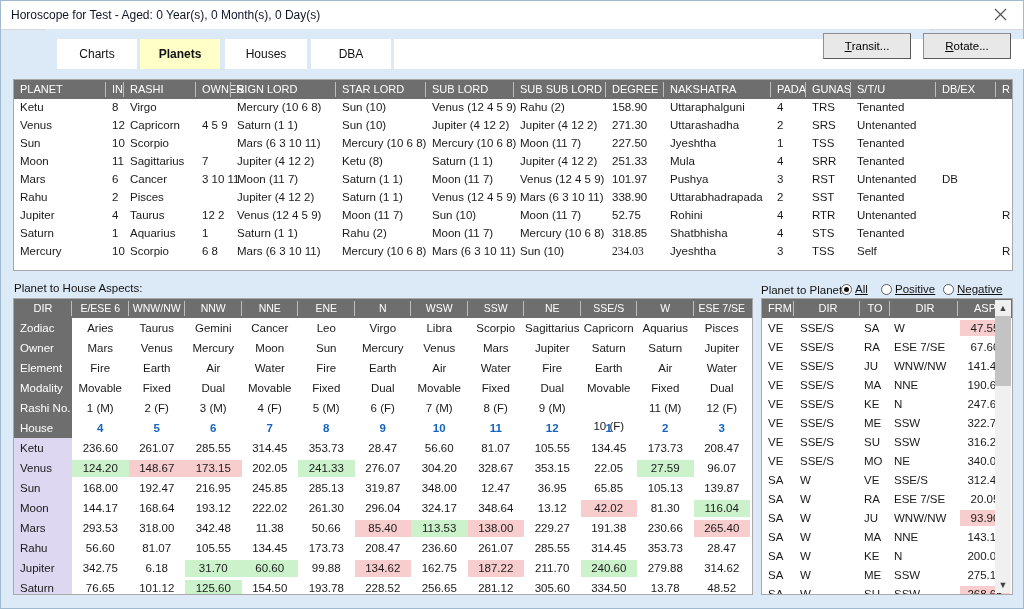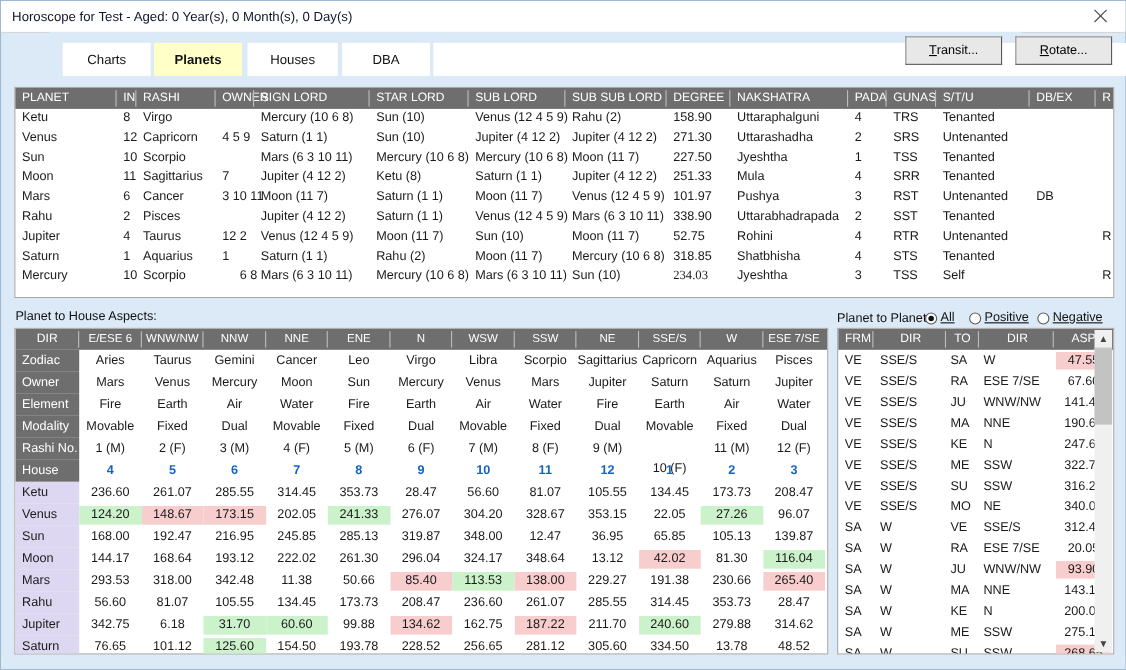--- a/index.html
+++ b/index.html
@@ -253,21 +253,21 @@
           <div class="cell" style="left: 598px;">318.85</div>
           <div class="cell" style="left: 656px;">Shatbhisha</div>
           <div class="cell" style="left: 763px;">4</div>
           <div class="cell" style="left: 798px;">STS</div>
           <div class="cell" style="left: 843px;">Tenanted</div>
         </div>
         <div class="row">
           <div class="cell" style="left: 6px;">Mercury</div>
           <div class="cell" style="left: 98px;">10</div>
           <div class="cell" style="left: 116px;">Scorpio</div>
-          <div class="cell" style="left: 204px;">6 8</div>
+          <div class="cell" style="left: 188px;">6 8</div>
           <div class="cell" style="left: 223px;">Mars (6 3 10 11)</div>
           <div class="cell" style="left: 328px;">Mercury (10 6 8)</div>
           <div class="cell" style="left: 418px;">Mars (6 3 10 11)</div>
           <div class="cell" style="left: 506px;">Sun (10)</div>
           <div class="cell" style="left: 598px; font-family: Liberation Serif, serif;">234.03</div>
           <div class="cell" style="left: 656px;">Jyeshtha</div>
           <div class="cell" style="left: 763px;">3</div>
           <div class="cell" style="left: 798px;">TSS</div>
           <div class="cell" style="left: 843px;">Self</div>
           <div class="cell" style="left: 988px;">R</div>
@@ -416,21 +416,21 @@
             <div class="numcell g" style="left: 58px; width: 56.5px; top: 2px; height: 17px; line-height: 17px;">124.20</div>
             <div class="numcell p" style="left: 114.5px; width: 56.5px; top: 2px; height: 17px; line-height: 17px;">148.67</div>
             <div class="numcell p" style="left: 171px; width: 56.5px; top: 2px; height: 17px; line-height: 17px;">173.15</div>
             <div class="numcell" style="left: 227.5px; width: 56.5px; top: 2px; height: 17px; line-height: 17px;">202.05</div>
             <div class="numcell g" style="left: 284px; width: 56.5px; top: 2px; height: 17px; line-height: 17px;">241.33</div>
             <div class="numcell" style="left: 340.5px; width: 56.5px; top: 2px; height: 17px; line-height: 17px;">276.07</div>
             <div class="numcell" style="left: 397px; width: 56.5px; top: 2px; height: 17px; line-height: 17px;">304.20</div>
             <div class="numcell" style="left: 453.5px; width: 56.5px; top: 2px; height: 17px; line-height: 17px;">328.67</div>
             <div class="numcell" style="left: 510px; width: 56.5px; top: 2px; height: 17px; line-height: 17px;">353.15</div>
             <div class="numcell" style="left: 566.5px; width: 56.5px; top: 2px; height: 17px; line-height: 17px;">22.05</div>
-            <div class="numcell g" style="left: 623px; width: 56.5px; top: 2px; height: 17px; line-height: 17px;">27.26</div>
+            <div class="numcell g" style="left: 623px; width: 56.5px; top: 2px; height: 17px; line-height: 17px;">27.59</div>
             <div class="numcell" style="left: 679.5px; width: 56.5px; top: 2px; height: 17px; line-height: 17px;">96.07</div>
           </div>
           <div class="row" style="height: 20px;">
             <div class="lbl-cell pl" style="width: 58px;">Sun</div>
             <div class="numcell" style="left: 58px; width: 56.5px; top: 2px; height: 17px; line-height: 17px;">168.00</div>
             <div class="numcell" style="left: 114.5px; width: 56.5px; top: 2px; height: 17px; line-height: 17px;">192.47</div>
             <div class="numcell" style="left: 171px; width: 56.5px; top: 2px; height: 17px; line-height: 17px;">216.95</div>
             <div class="numcell" style="left: 227.5px; width: 56.5px; top: 2px; height: 17px; line-height: 17px;">245.85</div>
             <div class="numcell" style="left: 284px; width: 56.5px; top: 2px; height: 17px; line-height: 17px;">285.13</div>
             <div class="numcell" style="left: 340.5px; width: 56.5px; top: 2px; height: 17px; line-height: 17px;">319.87</div>

